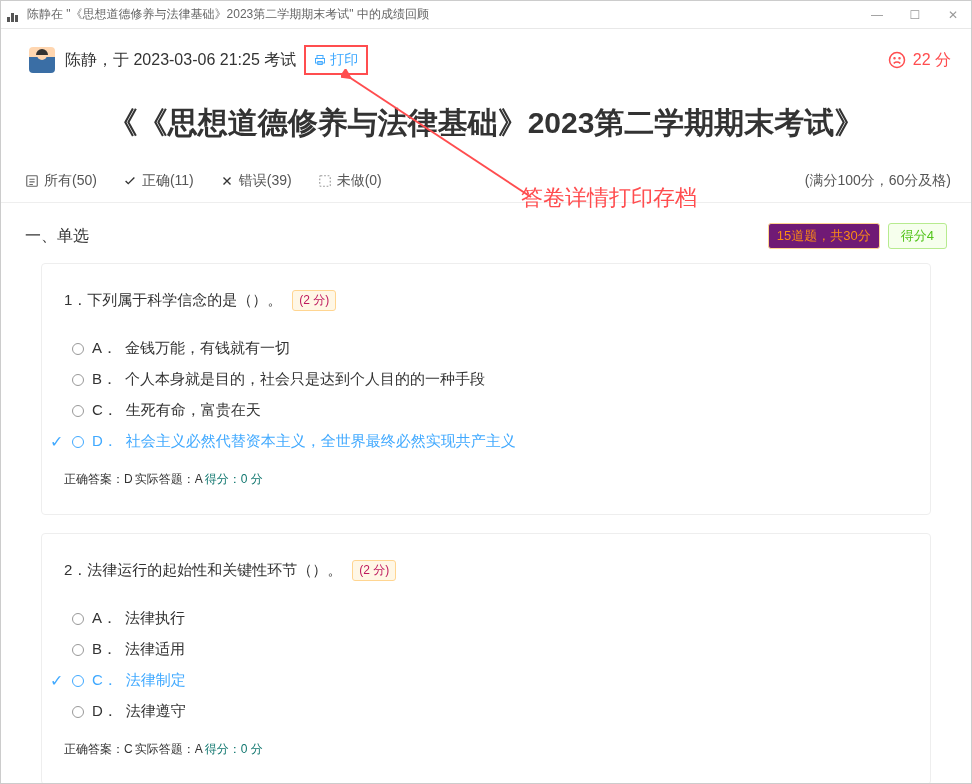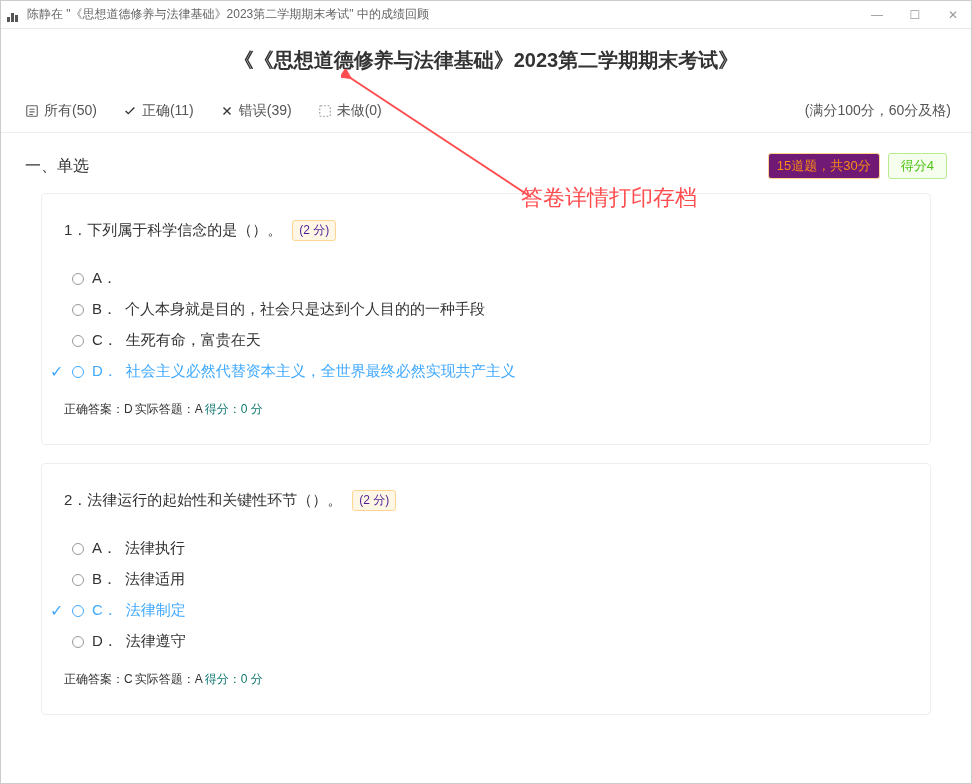--- a/index.html
+++ b/index.html
@@ -15,35 +15,35 @@
     .win-btn { width: 24px; text-align: center; cursor: default; }
     .header { padding: 16px 20px 10px 28px; display: flex; align-items: center; }
     .avatar { width: 26px; height: 26px; border-radius: 4px; margin-right: 10px; background: linear-gradient(#ffd6b0 40%, #3a6ea5 40%); position: relative; }
     .avatar::before { content:""; position:absolute; top:3px; left:8px; width:10px; height:10px; background:#ffd6b0; border-radius:50%; }
     .avatar::after { content:""; position:absolute; top:2px; left:7px; width:12px; height:6px; background:#333; border-radius:6px 6px 0 0; }
     .header-text { font-size: 16px; color: #333; }
     .print-box { border: 2px solid #ff4d4f; padding: 4px 8px; margin-left: 8px; display: inline-flex; align-items: center; gap: 4px; color: #40a9ff; font-size: 14px; cursor: pointer; }
     .print-icon { width:12px; height:12px; }
     .score { margin-left: auto; display: flex; align-items: center; gap: 6px; color: #ff4d4f; font-size: 16px; }
     .face-icon { width:20px; height:20px; }
-    .main-title { text-align: center; font-size: 20px; font-weight: 600; padding: 18px 0 22px; color: #333; }
+    .main-title { text-align: center; font-size: 30px; font-weight: 600; padding: 18px 0 22px; color: #333; }
     .tabs-row { display: flex; align-items: flex-end; padding: 6px 20px 12px 24px; border-bottom: 1px solid #eee; font-size: 14px; color: #555; }
     .tab { display: flex; align-items: center; gap: 5px; margin-right: 26px; cursor: pointer; }
     .tab-icon { width: 14px; height: 14px; }
     .full-score { margin-left: auto; color: #555; }
     .section-head { display: flex; align-items: center; padding: 20px 24px 14px; }
     .section-title { font-size: 16px; color: #333; }
     .badge-orange { background: #701a75; color: #fa8c16; border: 1px solid #ffd591; border-radius: 3px; padding: 3px 8px; font-size: 13px; margin-left: auto; }
     .badge-green { background: #f6ffed; color: #52c41a; border: 1px solid #b7eb8f; border-radius: 3px; padding: 3px 12px; font-size: 13px; margin-left: 8px; }
     .content { flex: 1; overflow-y: auto; padding: 0 24px 20px; }
     .content::-webkit-scrollbar { width: 10px; }
     .content::-webkit-scrollbar-thumb { background: #ccc; border-radius: 5px; }
     .question-card { border: 1px solid #eee; border-radius: 4px; padding: 26px 22px; margin: 0 16px 18px; background: #fff; }
     .q-title { font-size: 15px; margin-bottom: 16px; display: flex; align-items: center; gap: 10px; }
-    .pts-badge { color: #4c1d95; border: 1px solid #ffd591; background: #fff7e6; border-radius: 3px; padding: 1px 6px; font-size: 12px; }
+    .pts-badge { color: #be185d; border: 1px solid #ffd591; background: #fff7e6; border-radius: 3px; padding: 1px 6px; font-size: 12px; }
     .options { padding: 6px 0 14px 8px; }
     .opt { display: flex; align-items: center; gap: 8px; padding: 6px 0; font-size: 15px; }
     .radio { width: 12px; height: 12px; border: 1px solid #999; border-radius: 50%; flex-shrink: 0; }
     .check-icon { color: #40a9ff; font-size: 16px; width: 14px; margin-left: -22px; }
     .opt.selected { color: #40a9ff; }
     .opt.selected .radio { border-color: #40a9ff; }
     .answer-row { font-size: 12px; display: flex; gap: 2px; }
     .answer-row .red { color: #0f766e; }
     .annotation-arrow { position: absolute; top: 68px; left: 340px; pointer-events: none; z-index: 10; }
     .annotation-text { position: absolute; top: 182px; left: 520px; color: #ff4d4f; font-size: 22px; pointer-events: none; z-index: 10; }
@@ -59,20 +59,41 @@
         <span></span>
       </div>
     <span>陈静在 "《思想道德修养与法律基础》2023第二学期期末考试" 中的成绩回顾</span>
     <div class="win-controls">
       <div class="win-btn">—</div>
       <div class="win-btn">☐</div>
       <div class="win-btn">✕</div>
     </div>
   </div>
 
+  <div class="header">
+    <div class="avatar"></div>
+    <span class="header-text">陈静，于 2023-03-06 21:25 考试</span>
+    <div class="print-box">
+      <svg class="print-icon" viewBox="0 0 16 16" fill="none" stroke="#40a9ff" stroke-width="1.3">
+        <rect x="4" y="2" width="8" height="4"></rect>
+          <rect x="2" y="6" width="12" height="6"></rect>
+          <rect x="5" y="10" width="6" height="4"></rect>
+      </svg>
+      <span>打印</span>
+    </div>
+    <div class="score">
+      <svg class="face-icon" viewBox="0 0 24 24" fill="none" stroke="#ff4d4f" stroke-width="1.8">
+        <circle cx="12" cy="12" r="9"></circle>
+          <circle cx="9" cy="10" r="0.6" fill="#ff4d4f"></circle>
+          <circle cx="15" cy="10" r="0.6" fill="#ff4d4f"></circle>
+        <path d="M8 16 Q12 13 16 16"></path>
+      </svg>
+      <span>22 分</span>
+    </div>
+  </div>
 
   <div class="main-title">《《思想道德修养与法律基础》2023第二学期期末考试》</div>
 
   <div class="tabs-row">
     <div class="tab">
       <svg class="tab-icon" viewBox="0 0 16 16" fill="none" stroke="#666" stroke-width="1.3">
           <rect x="2" y="2" width="12" height="12" rx="1"></rect>
           <path d="M5 6h6M5 9h6M5 12h4"></path>
         </svg>
       <span>所有(50)</span>
@@ -107,20 +128,21 @@
   <div class="content" id="content">
       <div class="question-card">
         <div class="q-title">
           <span>1．下列属于科学信念的是（）。</span>
           <span class="pts-badge">(2 分)</span>
         </div>
         <div class="options">
           <div class="opt">
             <span class="radio"></span>
             <span>A．</span>
+            <span>金钱万能，有钱就有一切</span>
           </div>
           <div class="opt">
             <span class="radio"></span>
             <span>B．</span>
             <span>个人本身就是目的，社会只是达到个人目的的一种手段</span>
           </div>
           <div class="opt">
             <span class="radio"></span>
             <span>C．</span>
             <span>生死有命，富贵在天</span>

